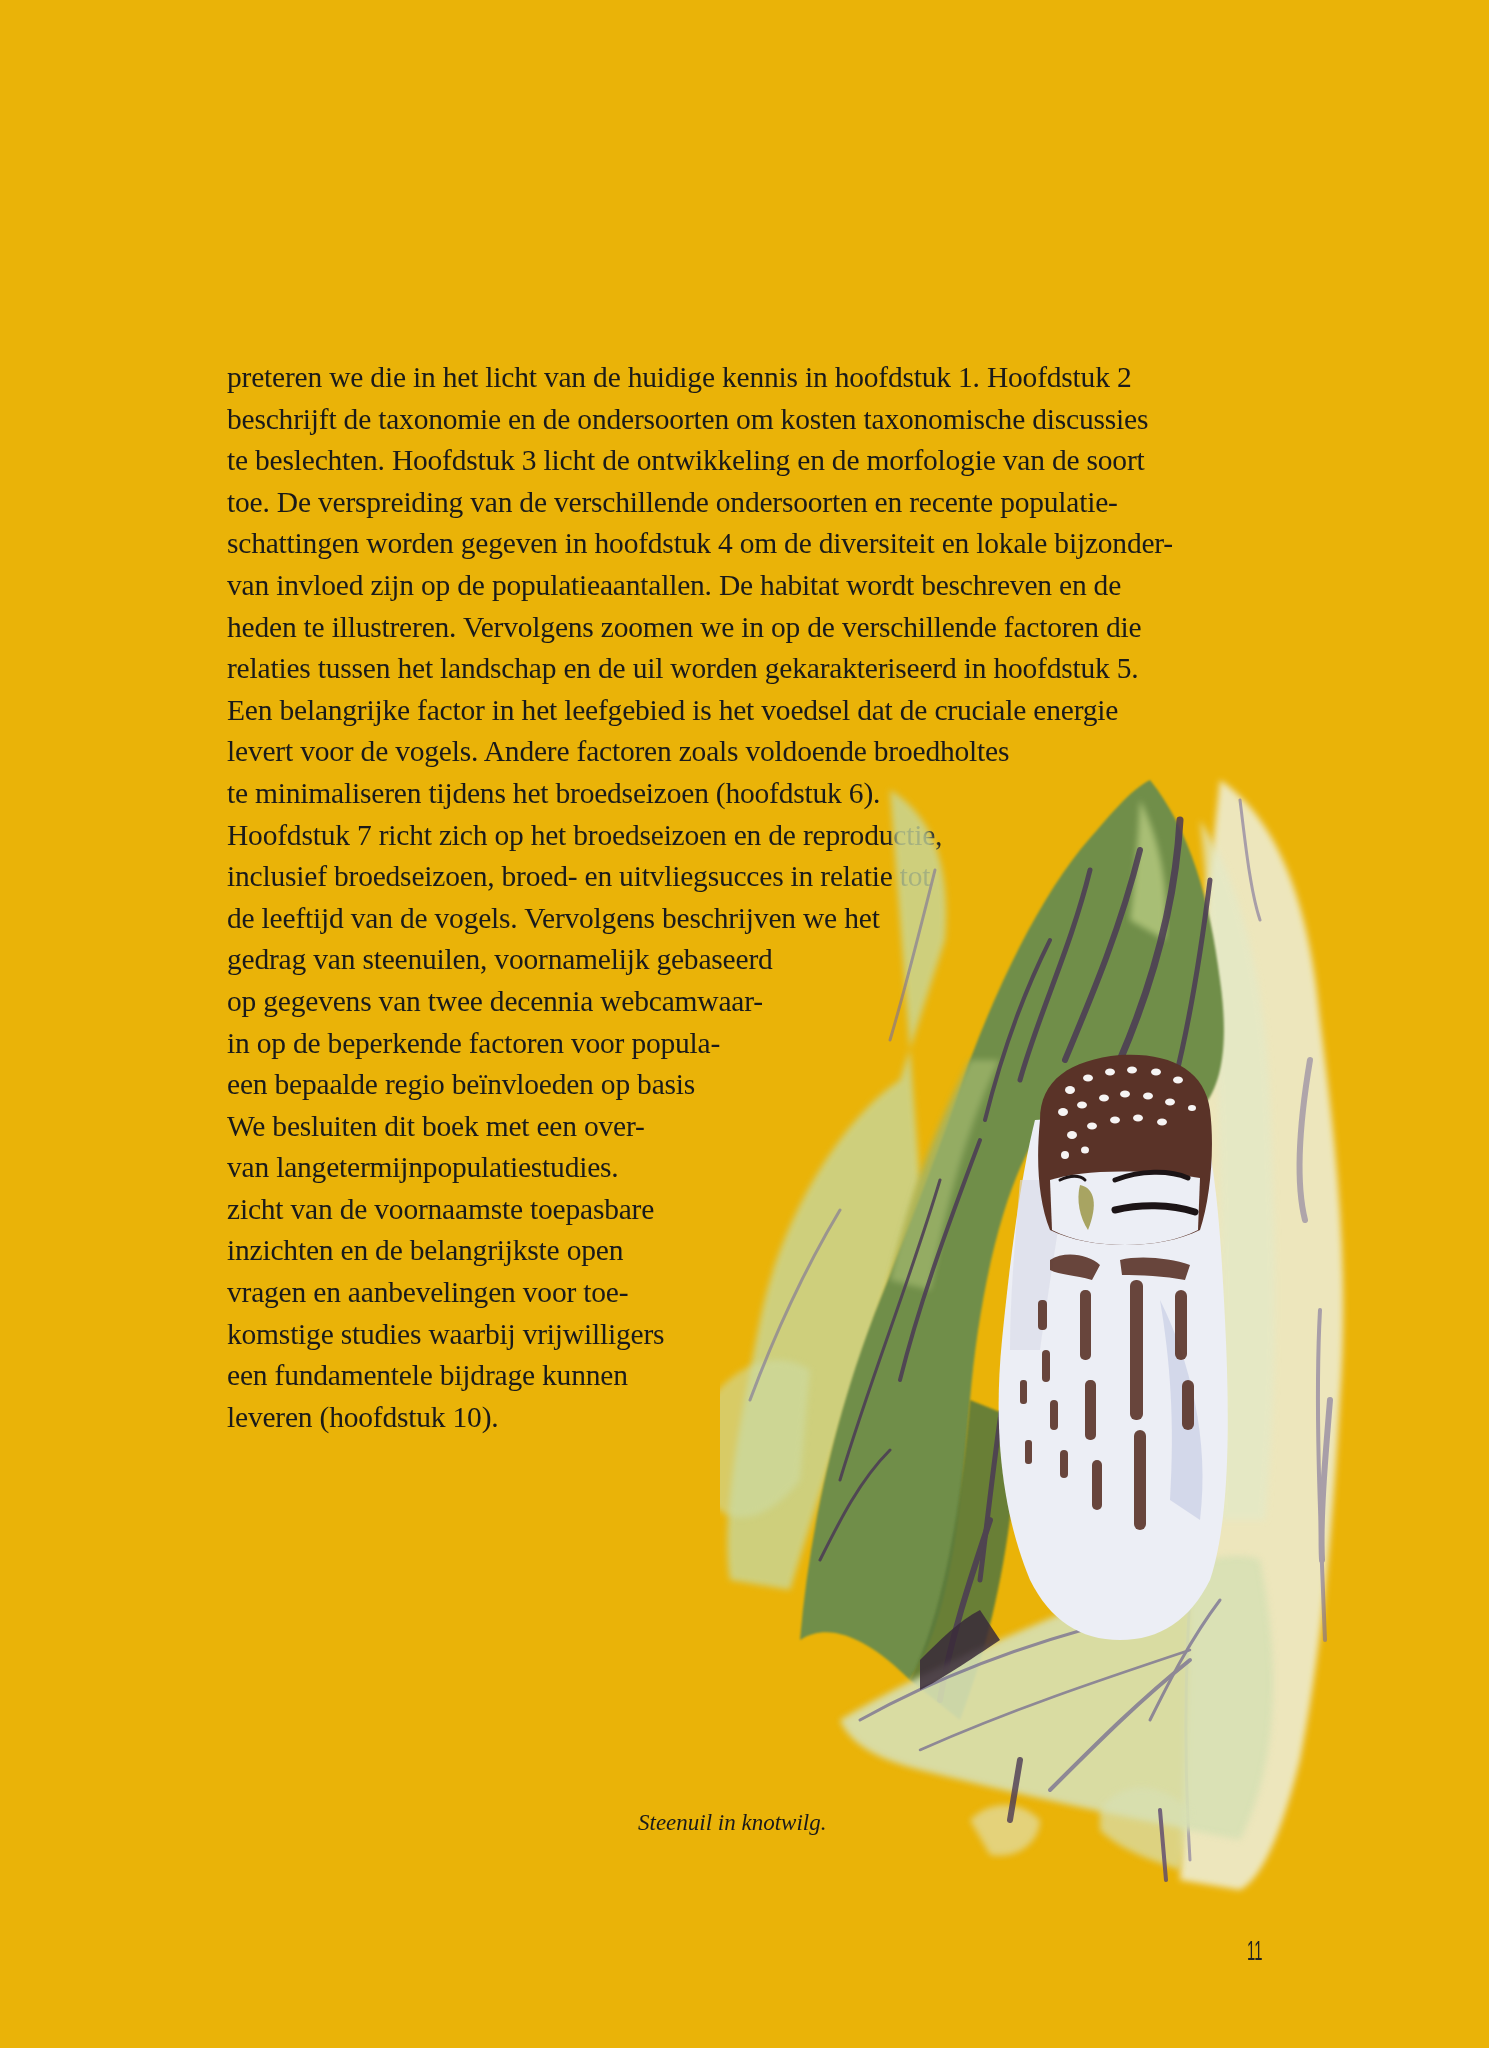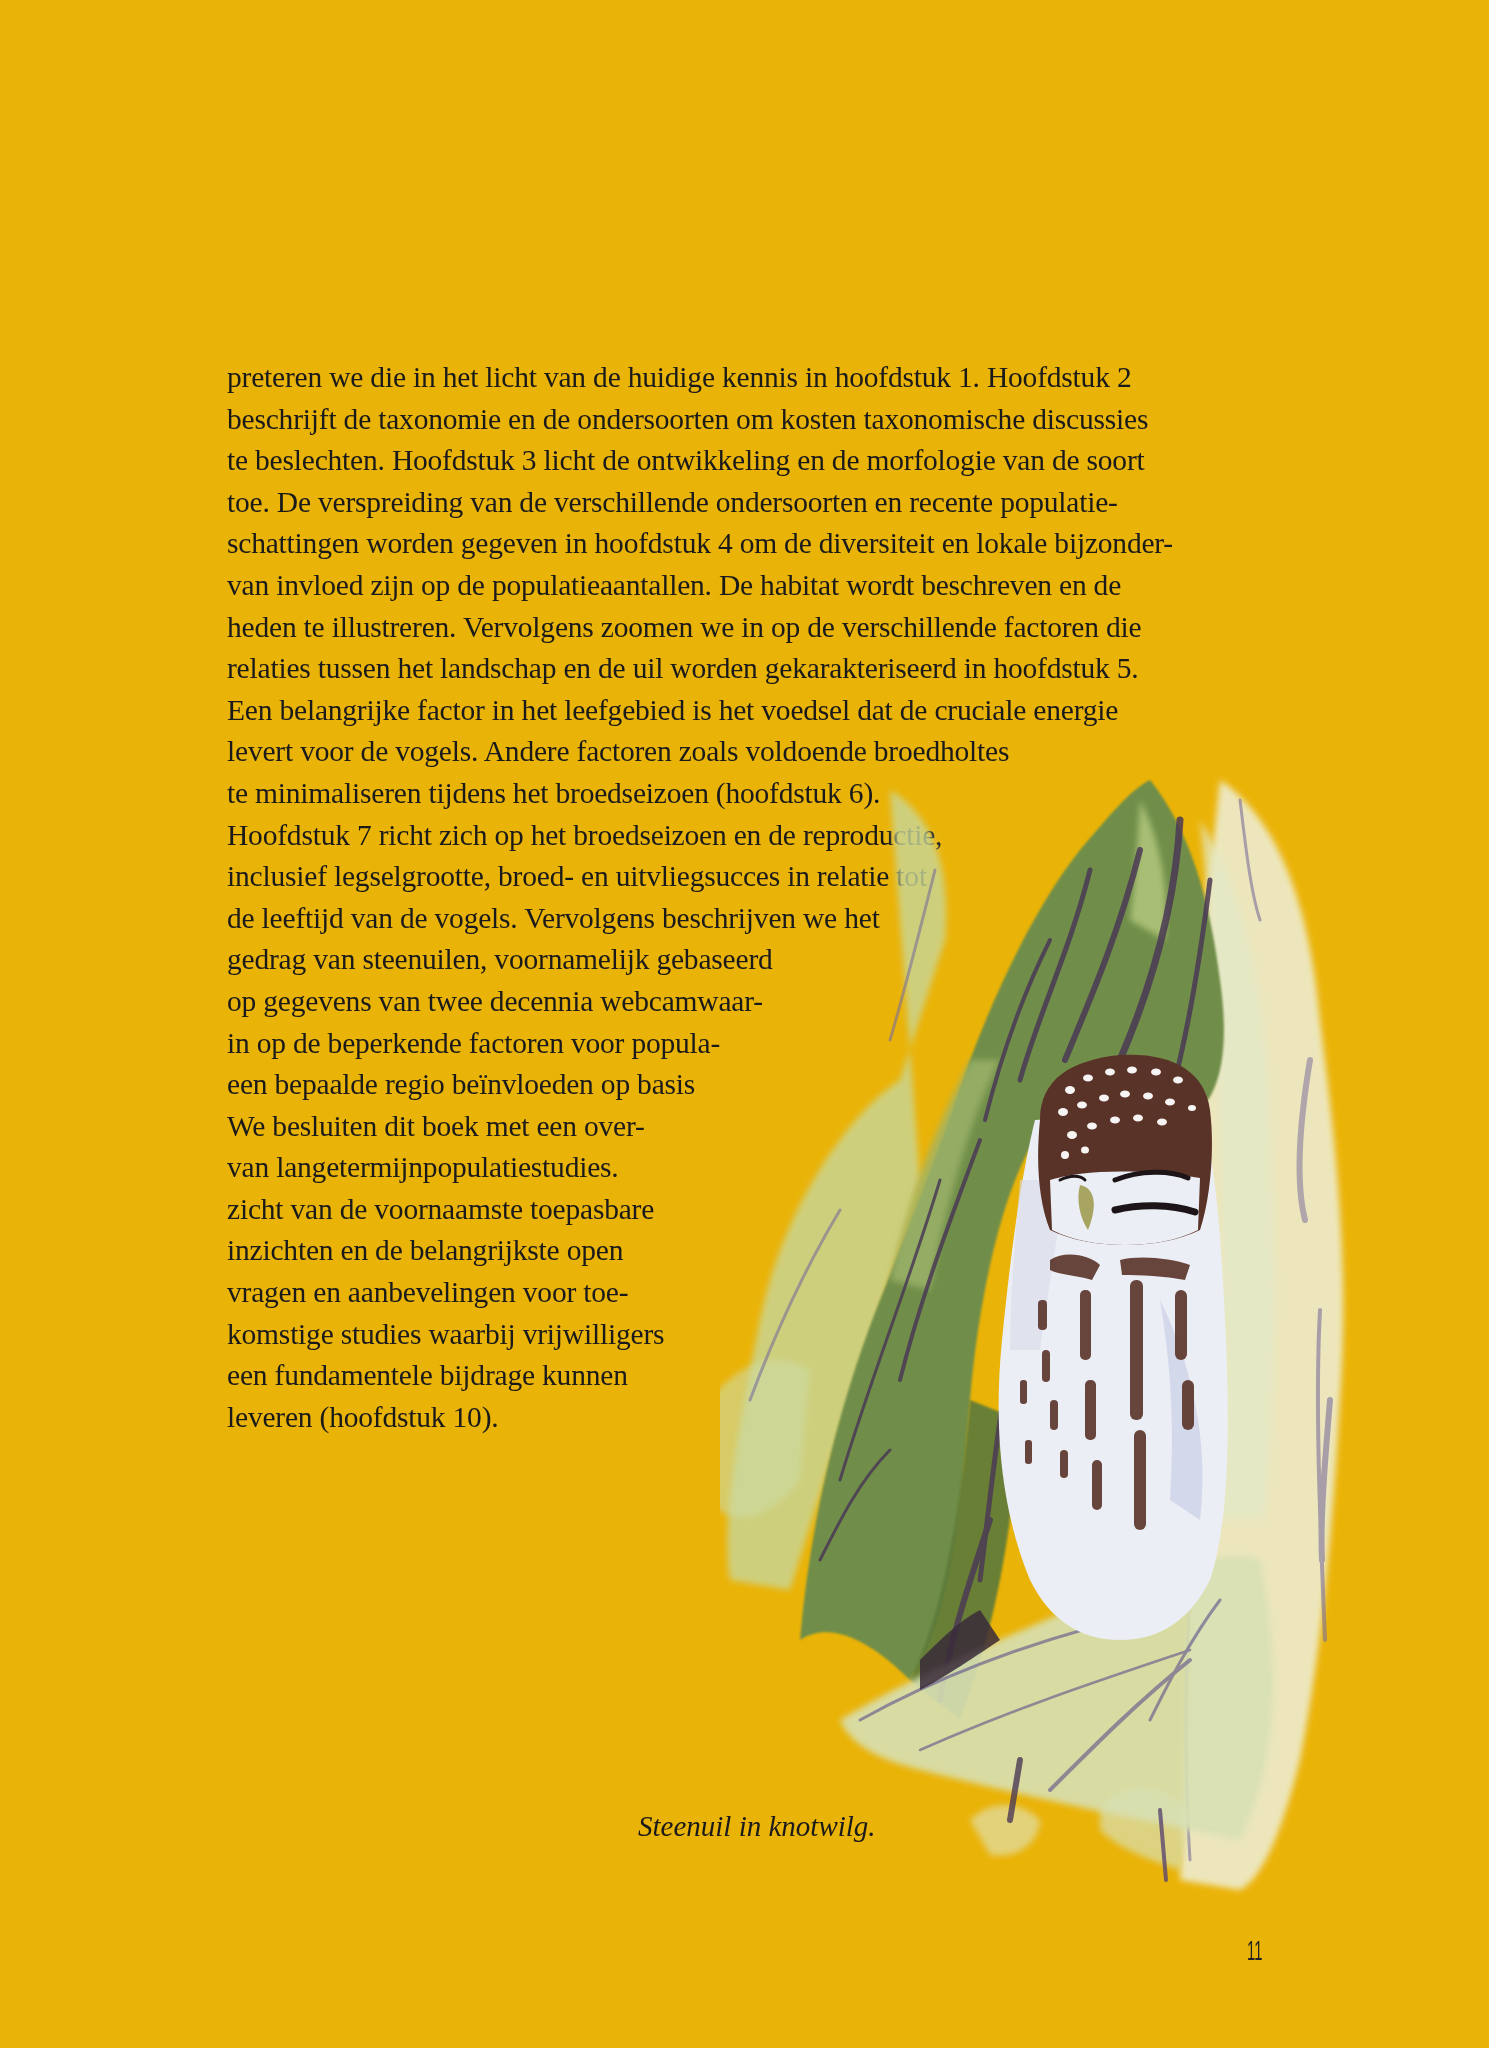--- a/index.html
+++ b/index.html
@@ -9,21 +9,21 @@
       position: absolute; left: 227px; top: 357px;
       font-family: "Liberation Serif", "DejaVu Serif", serif;
       font-size: 29.5px; line-height: 41.6px; color: #1a1a1a;
       margin: 0; padding: 0; letter-spacing: -0.2px;
     }
     .body-text .line { display: block; white-space: nowrap; }
     .illustration { position: absolute; left: 720px; top: 760px; width: 720px; height: 1140px; }
     .caption {
       position: absolute; left: 638px; top: 1810px;
       font-family: "Liberation Serif", "DejaVu Serif", serif;
-      font-style: italic; font-size: 29px; color: #1a1a1a;
+      font-style: italic; font-size: 23px; color: #1a1a1a;
     }
     .page-number {
       position: absolute; left: 1247px; top: 1936px;
       font-family: "Liberation Sans", "DejaVu Sans", sans-serif;
       font-size: 27px; color: #222; transform: scaleX(0.55); transform-origin: left top; font-weight: 300;
     }
   </style>
 </head>
 <body>
 
@@ -35,21 +35,21 @@
     <span class="line">te beslechten. Hoofdstuk 3 licht de ontwikkeling en de morfologie van de soort</span>
     <span class="line">toe. De verspreiding van de verschillende ondersoorten en recente populatie-</span>
     <span class="line">schattingen worden gegeven in hoofdstuk 4 om de diversiteit en lokale bijzonder-</span>
     <span class="line">van invloed zijn op de populatieaantallen. De habitat wordt beschreven en de</span>
     <span class="line">heden te illustreren. Vervolgens zoomen we in op de verschillende factoren die</span>
     <span class="line">relaties tussen het landschap en de uil worden gekarakteriseerd in hoofdstuk 5.</span>
     <span class="line">Een belangrijke factor in het leefgebied is het voedsel dat de cruciale energie</span>
     <span class="line">levert voor de vogels. Andere factoren zoals voldoende broedholtes</span>
     <span class="line">te minimaliseren tijdens het broedseizoen (hoofdstuk 6).</span>
     <span class="line">Hoofdstuk 7 richt zich op het broedseizoen en de reproductie,</span>
-    <span class="line">inclusief legselgrootte, broed- en uitvliegsucces in relatie tot</span>
+    <span class="line">inclusief broedseizoen, broed- en uitvliegsucces in relatie tot</span>
     <span class="line">de leeftijd van de vogels. Vervolgens beschrijven we het</span>
     <span class="line">gedrag van steenuilen, voornamelijk gebaseerd</span>
     <span class="line">op gegevens van twee decennia webcamwaar-</span>
     <span class="line">in op de beperkende factoren voor popula-</span>
     <span class="line">een bepaalde regio beïnvloeden op basis</span>
     <span class="line">We besluiten dit boek met een over-</span>
     <span class="line">van langetermijnpopulatiestudies.</span>
     <span class="line">zicht van de voornaamste toepasbare</span>
     <span class="line">inzichten en de belangrijkste open</span>
     <span class="line">vragen en aanbevelingen voor toe-</span>

